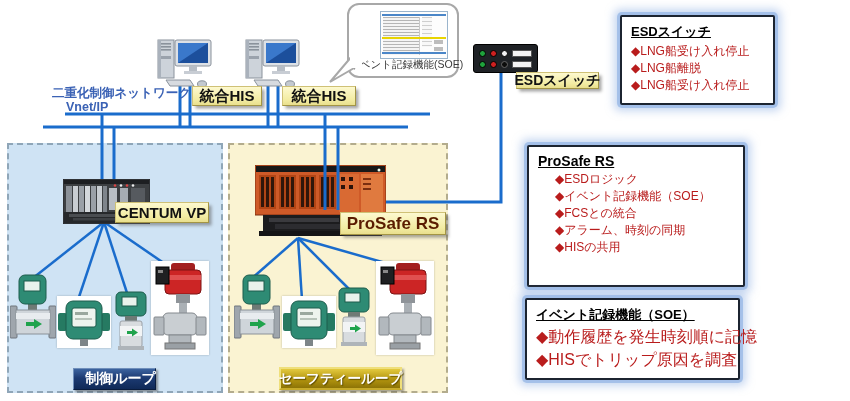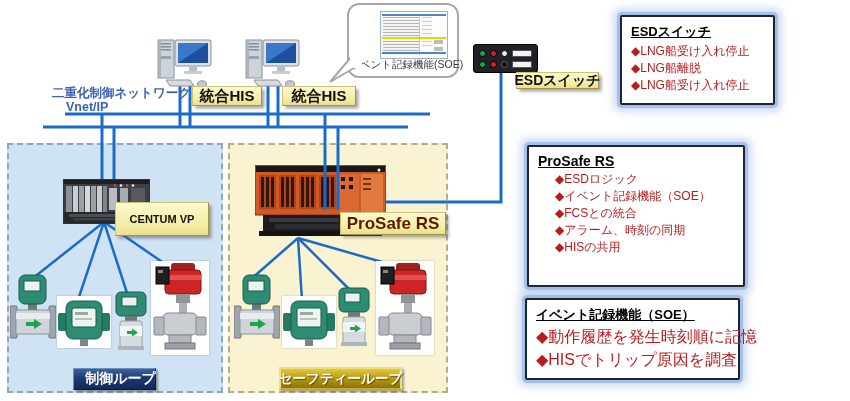--- a/index.html
+++ b/index.html
@@ -225,21 +225,21 @@
         <rect x="40" y="7" width="4" height="26" fill="#7e848b"></rect>
       </g>
       <rect x="46" y="9" width="8" height="22" fill="#b9bec4"></rect>
       <rect x="57" y="9" width="8" height="22" fill="#a6acb3"></rect>
       <rect x="68" y="9" width="14" height="22" fill="#565a5f"></rect>
       <rect x="1" y="33" width="85" height="11" fill="#26282b"></rect>
       <rect x="6" y="35" width="60" height="3" fill="#4a4d51"></rect>
       <rect x="10" y="39" width="44" height="2.5" fill="#3d4044"></rect>
     </svg>
   </div>
-  <div class="tag" style="left:115px;top:202px;width:94px;height:34px;font-size:11px;">
+  <div class="tag" style="left:115px;top:202px;width:94px;height:21px;font-size:15px;">
       <span>CENTUM VP</span>
     </div>
 
   <div class="abs" style="left:255px;top:165px;width:131px;height:72px;">
     <svg width="131" height="72" viewBox="0 0 131 72">
       <rect x="0" y="0" width="131" height="50" fill="#cf5a28" stroke="#7c2f10"></rect>
       <rect x="1" y="1" width="129" height="6" fill="#181818"></rect>
       <g fill="#b14515">
         <rect x="4" y="10" width="17" height="34"></rect>
         <rect x="24" y="10" width="17" height="34"></rect>

